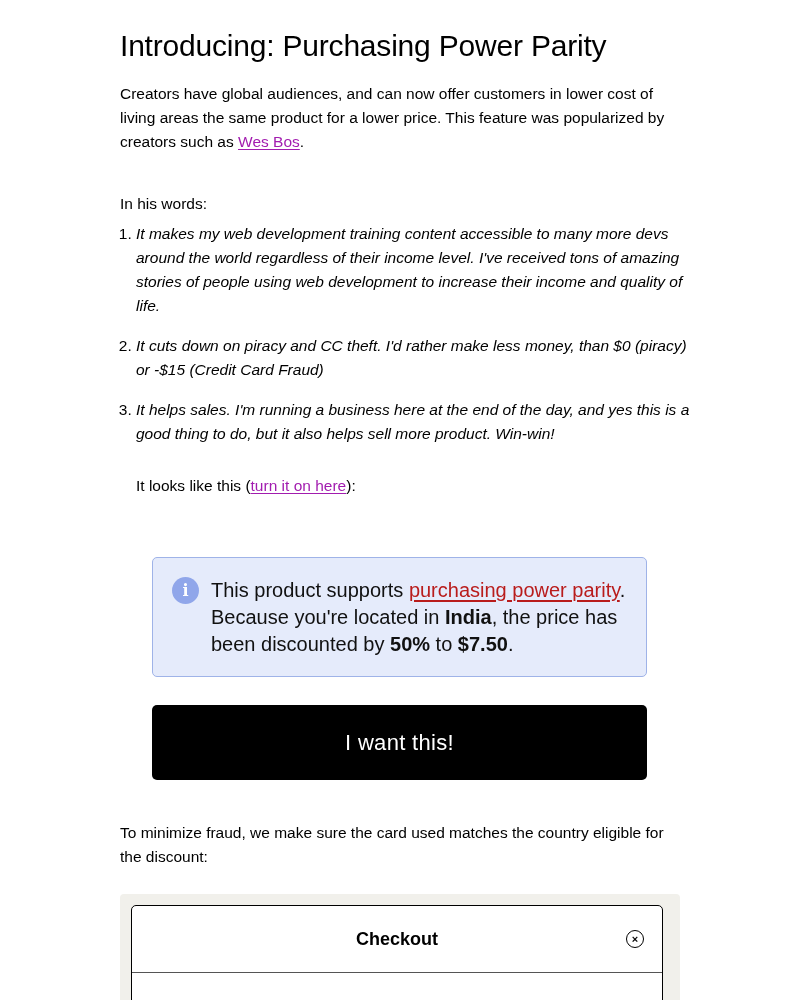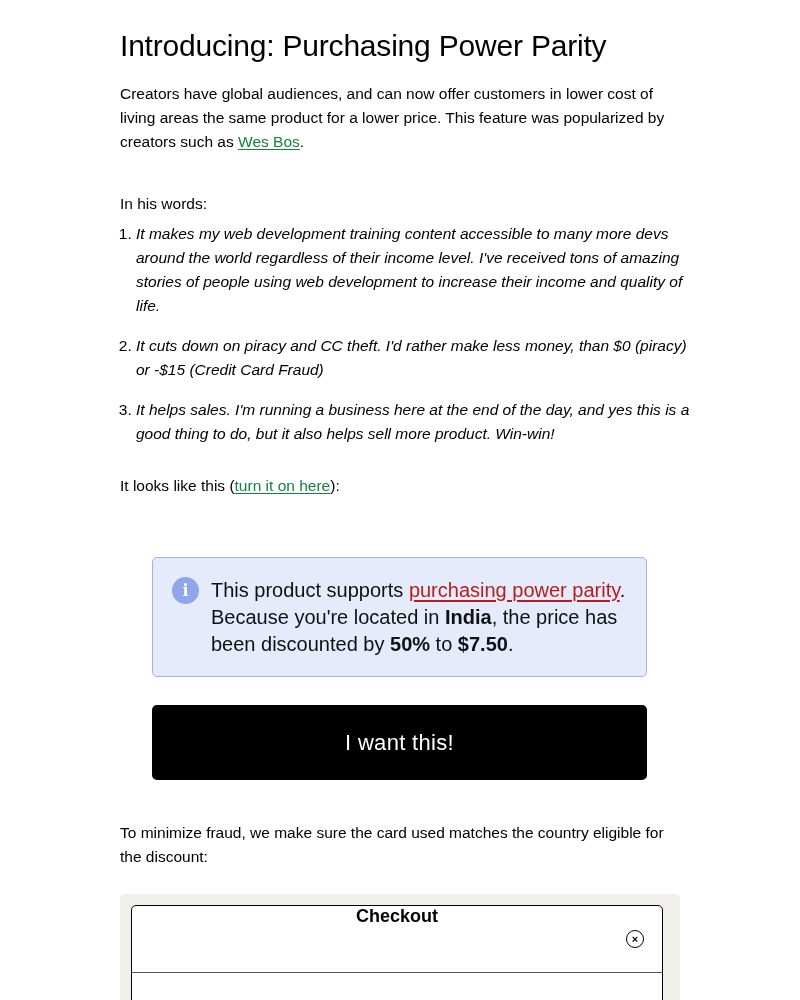--- a/index.html
+++ b/index.html
@@ -9,28 +9,28 @@
     color: #000000;
   }
   .article { position: absolute; left: 120px; top: 0; width: 560px; }
   h1 {
     position: absolute; top: 29px; left: 0; margin: 0;
     font-size: 30px; font-weight: 400; letter-spacing: -0.2px; white-space: nowrap;
   }
   p, li { font-size: 15.5px; line-height: 24px; margin: 0; }
   .p1 { position: absolute; top: 82px; left: 0; width: 560px; }
   .p2 { position: absolute; top: 178px; left: 0; margin-top: 14px; }
-  a.link { color: #15803d; text-decoration: underline; text-underline-offset: 2px; }
+  a.link { color: #a21caf; text-decoration: underline; text-underline-offset: 2px; }
   ol {
     position: absolute; top: 222px; left: 0; width: 560px;
     margin: 0; padding: 0 0 0 16px;
   }
   ol li { font-style: italic; margin-bottom: 16px; padding-left: 0; }
   ol li::marker { font-style: normal; }
-  .p3 { position: absolute; top: 474px; left: 0; }
+  .p3 { position: absolute; top: 474px; left: 16px; }
   .p4 { position: absolute; top: 821px; left: 0; width: 560px; }
 
   .demo { position: absolute; left: 152px; top: 557px; width: 495px; }
   .notice {
     box-sizing: border-box; width: 495px; height: 120px;
     background: #e5ebfb; border: 1.5px solid #9fb3e8; border-radius: 5px;
     position: relative;
   }
   .notice .info-icon {
     position: absolute; left: 19px; top: 19px; width: 27px; height: 27px;
@@ -54,21 +54,21 @@
   .checkout-wrap {
     position: absolute; left: 120px; top: 894px; width: 560px; height: 120px;
     background: #f1f0eb; border-radius: 4px;
   }
   .checkout {
     position: absolute; left: 11px; top: 11px; width: 530px; height: 200px;
     background: #ffffff; border: 1.5px solid #000; border-radius: 5px;
   }
   .checkout-header {
     height: 66px; border-bottom: 1.5px solid #555;
-    display: flex; justify-content: center; position: relative;
+    display: flex; align-items: center; justify-content: center; position: relative;
   }
   .checkout-title { font-size: 18px; font-weight: 700; }
   .close-icon {
     position: absolute; right: 18px; top: 24px; width: 16px; height: 16px;
     border: 1.8px solid #000; border-radius: 50%;
     display: flex; align-items: center; justify-content: center;
     font-size: 11px; font-weight: 700; line-height: 1;
   }
 </style>
 </head>

